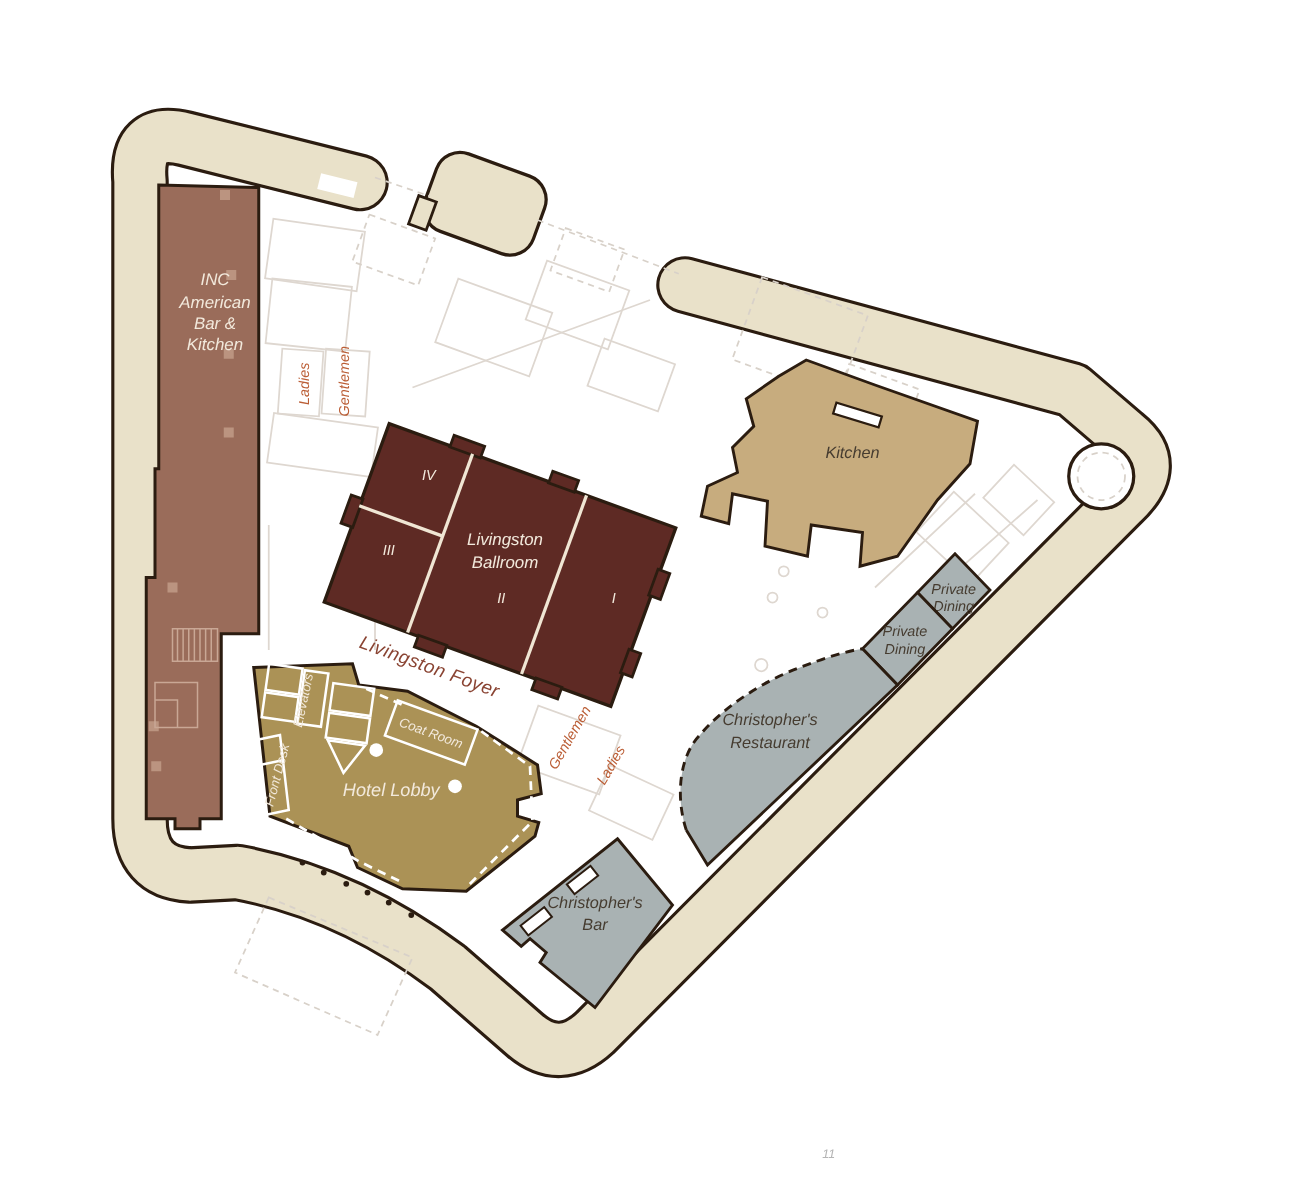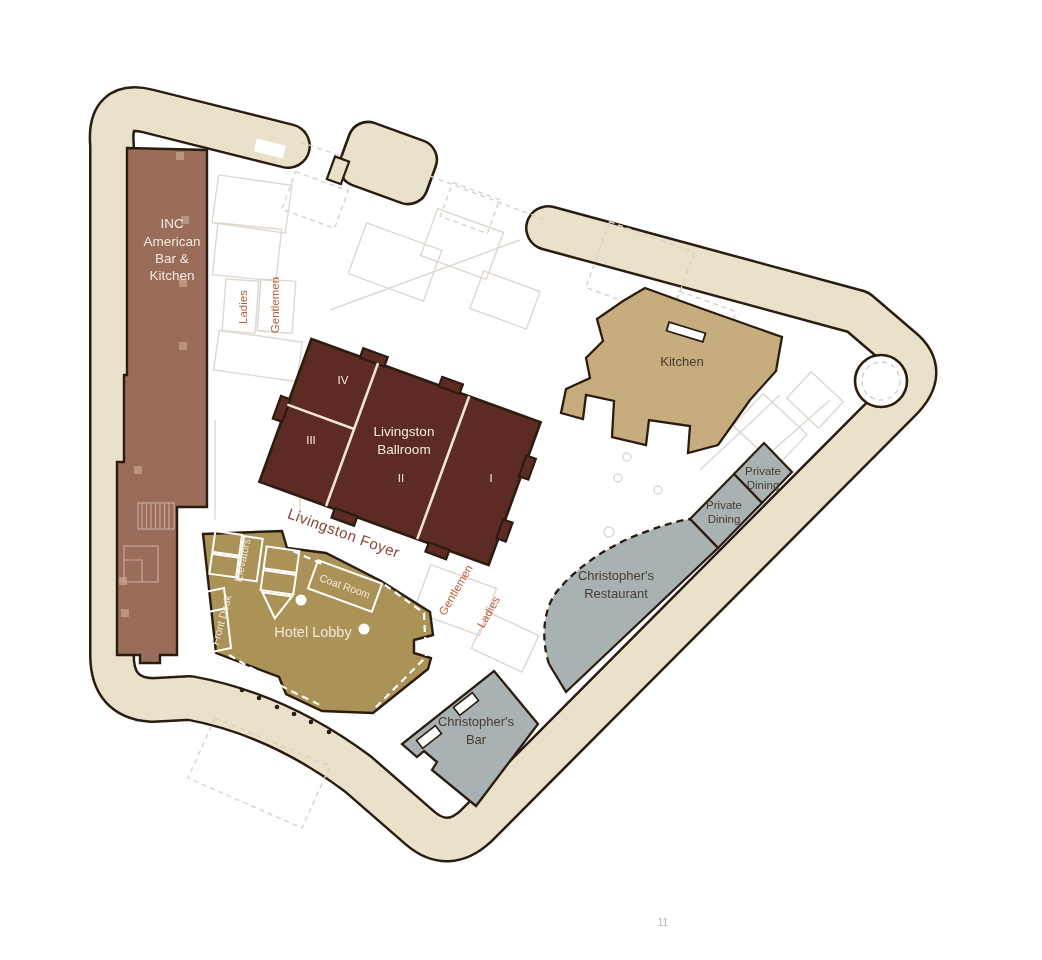--- a/index.html
+++ b/index.html
@@ -1,16 +1,16 @@
 <!DOCTYPE html>
 <html><head>
 <meta charset="utf-8">
 <style>
   html,body{margin:0;padding:0;background:#ffffff;}
-  .stage{width:952px;height:960px;position:relative;background:#fff;}
+  .stage{width:952px;height:960px;position:relative;background:#fff;font-style:italic;}
   svg{display:block;}
   text{font-family:"Liberation Sans", sans-serif;}
   .t-light{fill:#f2e9dc;}
   .t-dark{fill:#463c30;}
   .t-orange{fill:#bb5e36;}
   .t-foyer{fill:#8a4433;letter-spacing:.5px;}
   .t-page{fill:#b5b5b5;}
   .fs10{font-size:10.5px;} .fs11{font-size:11.5px;} .fs13{font-size:13px;}
   .fs135{font-size:13.5px;} .fs145{font-size:14.5px;} .fs15{font-size:15px;}
   .mid{text-anchor:middle;}

